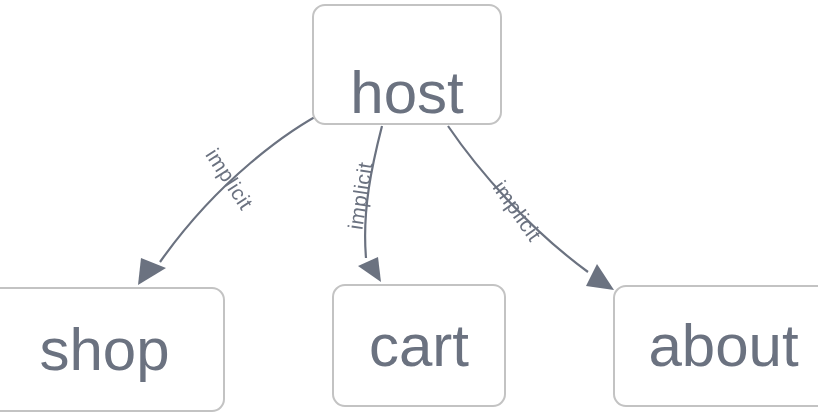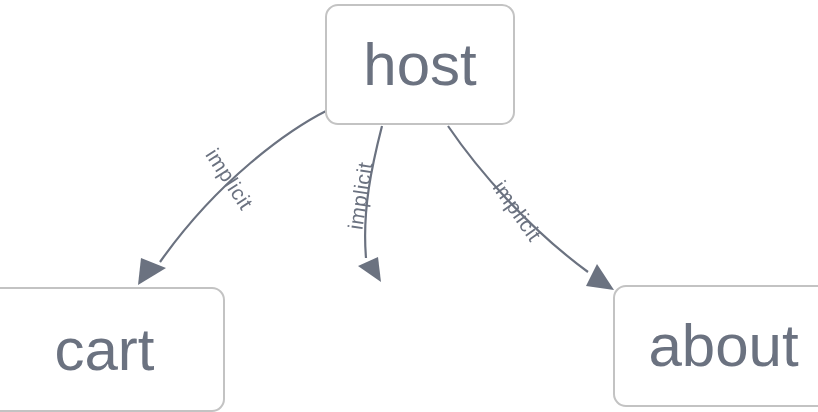--- a/index.html
+++ b/index.html
@@ -58,21 +58,21 @@
   }
   .edge-label-text {
     fill: #6b7280;
     font-family: "Liberation Sans", sans-serif;
     font-size: 21px;
     font-weight: 400;
     letter-spacing: 0.5px;
   }
 
   
-  #node-host   { left: 325px; top: 4px;   width: 190px; height: 121px; }
+  #node-host   { left: 312px; top: 4px;   width: 190px; height: 121px; align-items: flex-end; }
   #node-about  { left: -16px; top: 287px; width: 241px; height: 125px; }
   #node-cart   { left: 332px; top: 284px; width: 174px; height: 123px; }
   #node-shop   { left: 613px; top: 285px; width: 221px; height: 122px; }
 </style>
 </head>
 <body>
 
 <div id="canvas">
 
   <svg id="edge-layer" viewBox="0 0 818 412" xmlns="http://www.w3.org/2000/svg">
@@ -94,21 +94,24 @@
       <polygon class="edge-arrow" points="614,290 586,286, 597,264"></polygon>
       <text class="edge-label-text" x="516" y="212" text-anchor="middle" dominant-baseline="middle" transform="rotate(55 516 212)">implicit</text>
     </g>
   </svg>
 
   <div class="node" id="node-host">
     <span class="node-label">host</span>
   </div>
 
   <div class="node" id="node-about">
+    <span class="node-label">shop</span>
+  </div>
+
+  <div class="node" id="node-cart">
     <span class="node-label">cart</span>
   </div>
-
 
   <div class="node" id="node-shop">
     <span class="node-label">about</span>
   </div>
 
 </div>
 
 </body></html>

